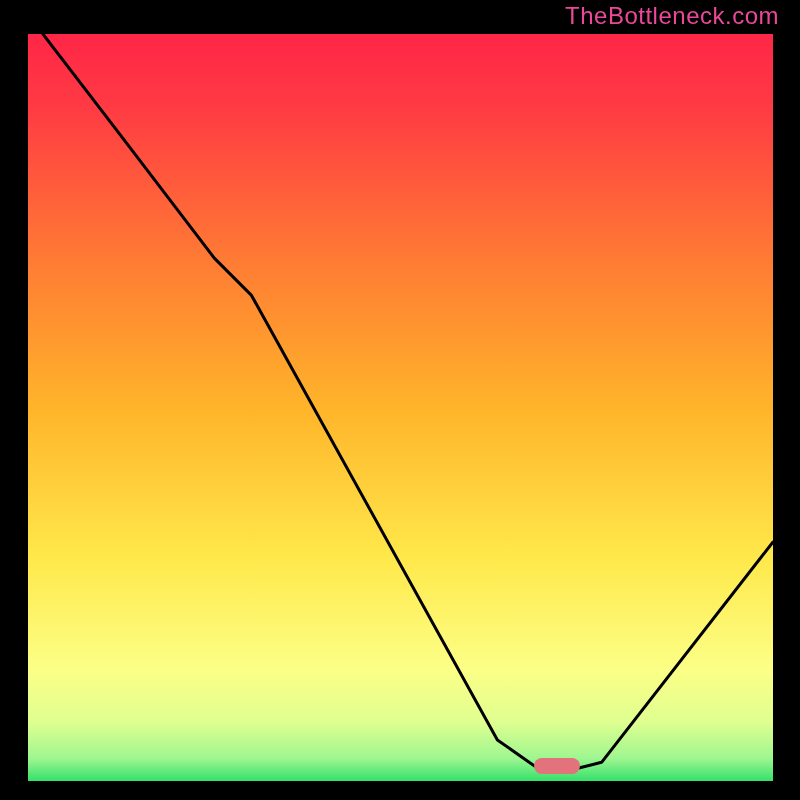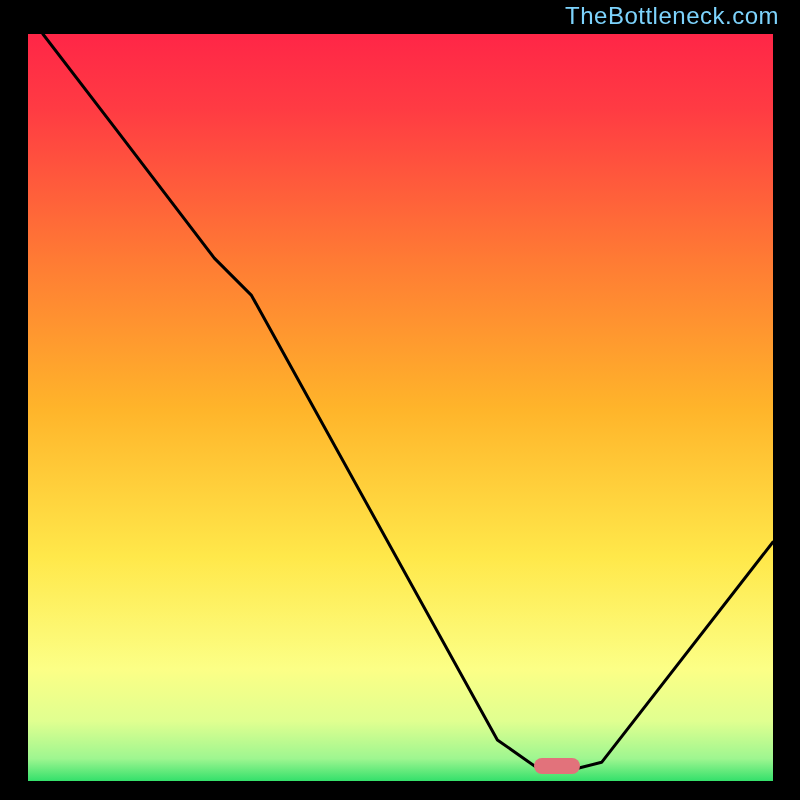--- a/index.html
+++ b/index.html
@@ -14,21 +14,21 @@
   .chart-frame {
     position: absolute;
     box-sizing: border-box;
   }
   .plot-area {
     position: absolute;
     overflow: hidden;
   }
   .watermark {
     position: absolute;
-    color: #7dd3fc;
+    color: #ec4899;
     font-size: 24px;
     font-weight: 500;
     letter-spacing: 0.5px;
     white-space: nowrap;
   }
   svg.curve {
     position: absolute;
     left: 0;
     top: 0;
   }

